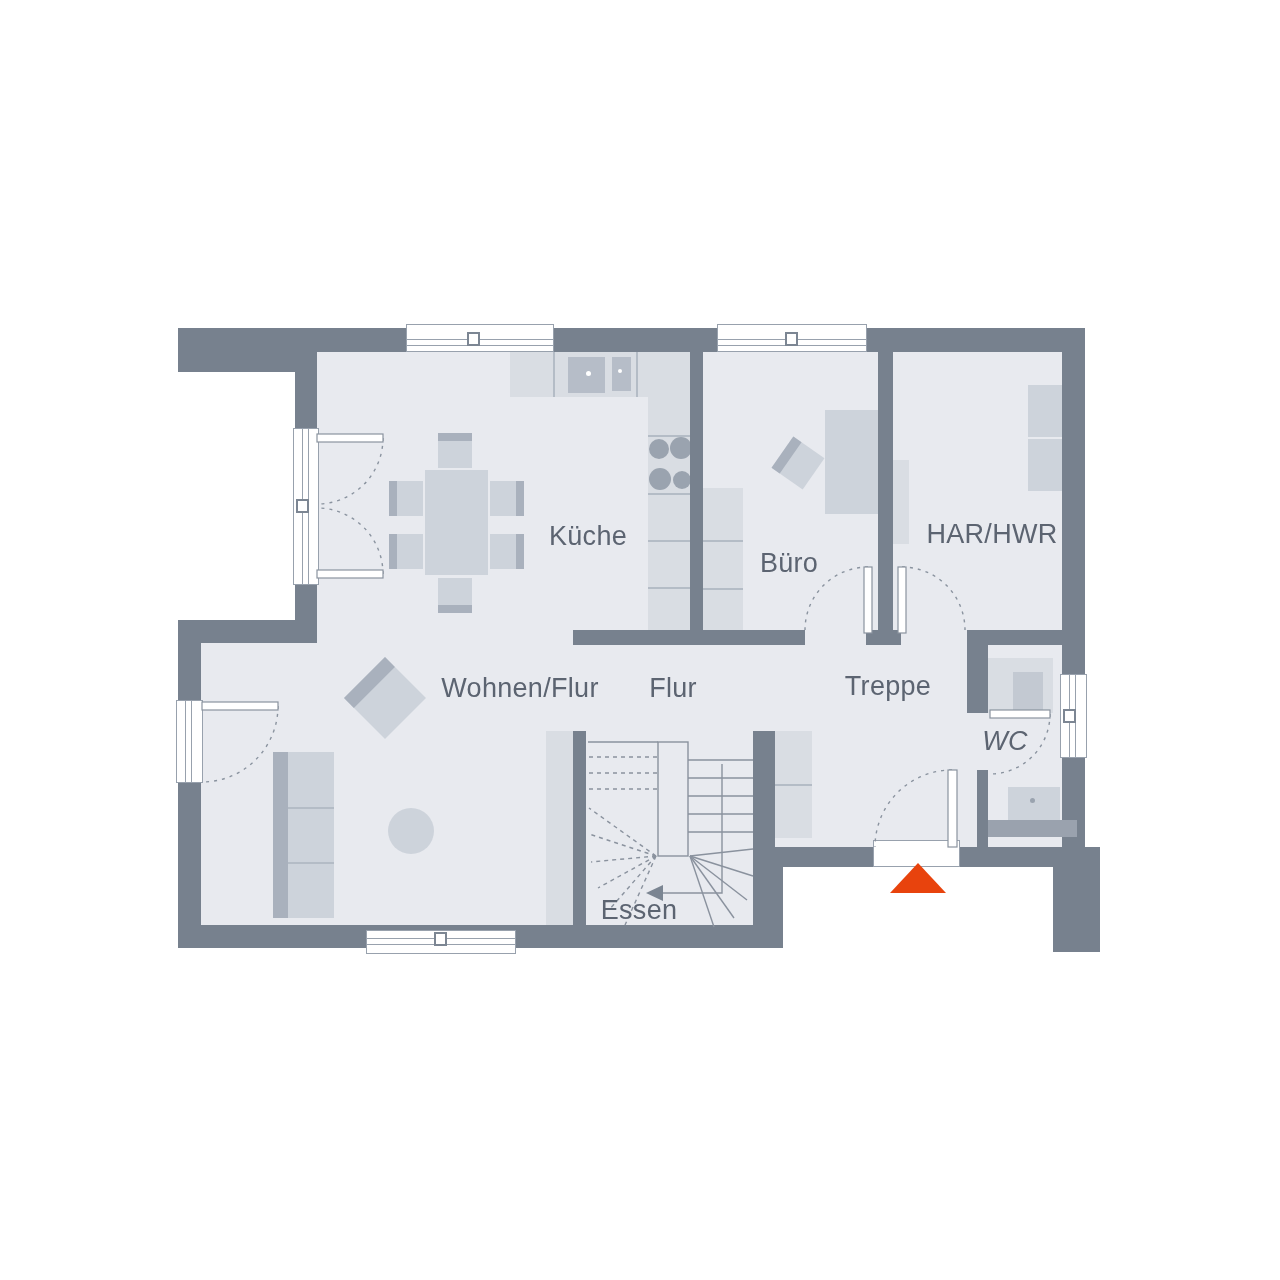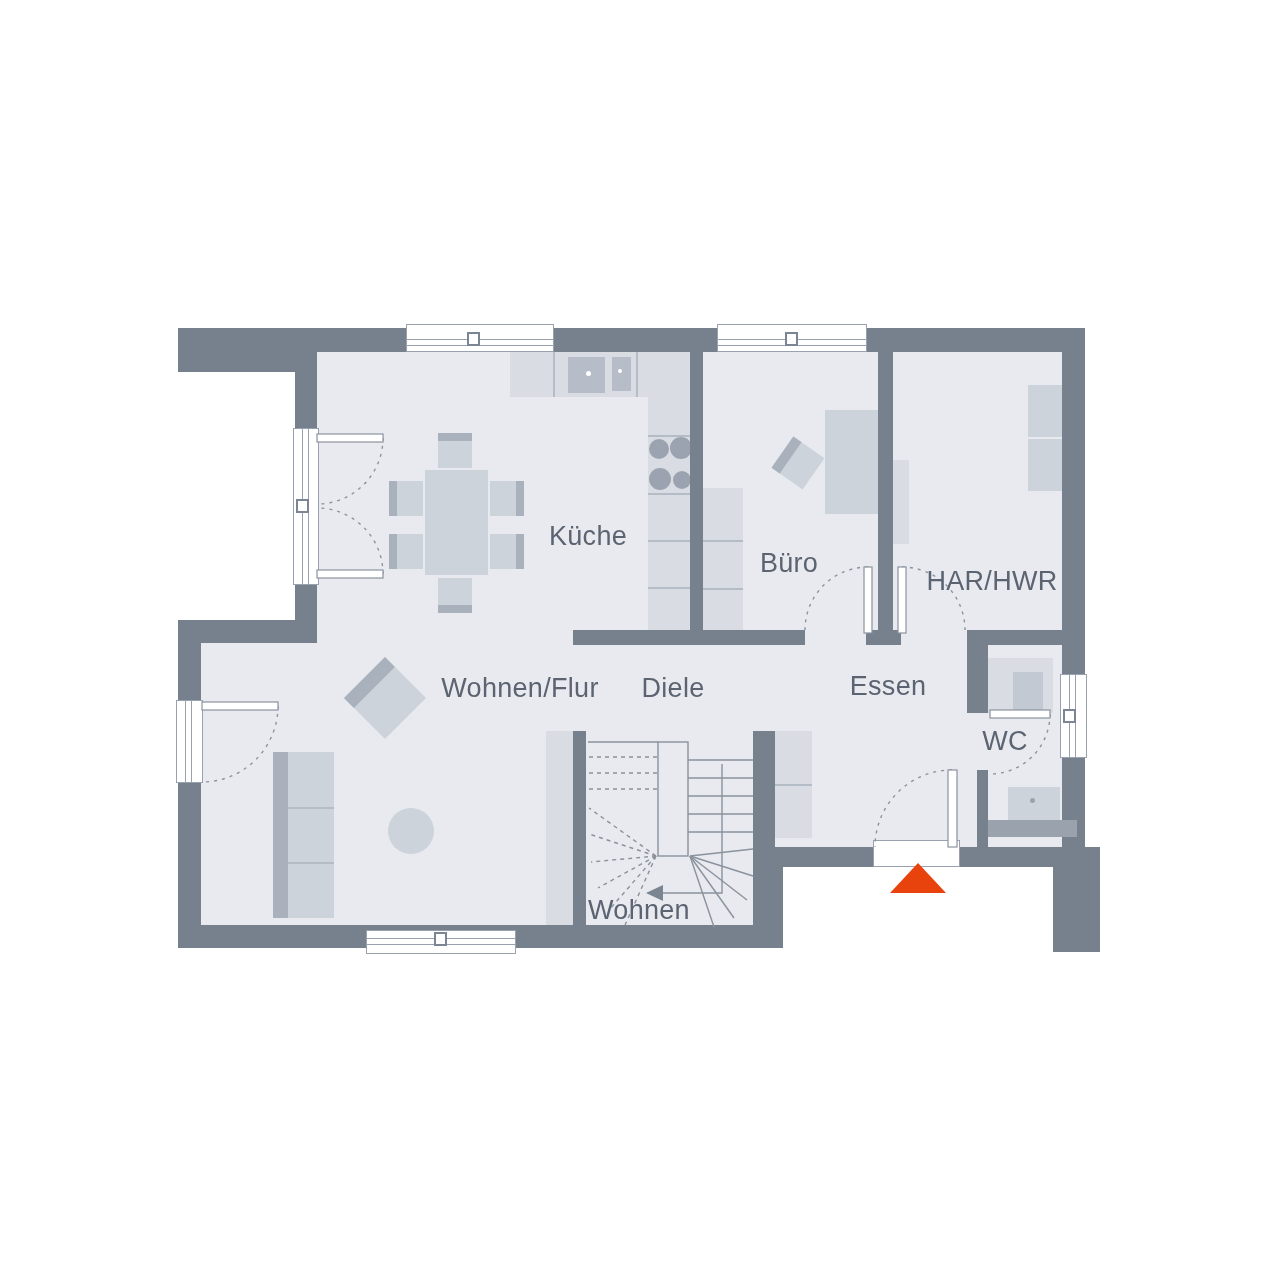--- a/index.html
+++ b/index.html
@@ -203,20 +203,20 @@
       </g>
       <polyline points="722,764 722,893 662,893"></polyline>
     </g>
     <polygon points="646,893 663,885 663,901" fill="#7B8592"></polygon>
 
     <polygon points="918,863 946,893 890,893" fill="#E8430D"></polygon>
   </svg>
 
   <div class="room-label" style="left:588px;top:536px;">Küche</div>
   <div class="room-label" style="left:789px;top:535px;margin-top:28px;">Büro</div>
-  <div class="room-label" style="left:992px;top:534px;margin-top:47px;">HAR/HWR</div>
+  <div class="room-label" style="left:992px;top:534px;">HAR/HWR</div>
   <div class="room-label" style="left:520px;top:688px;">Wohnen/Flur</div>
-  <div class="room-label" style="left:673px;top:688px;">Diele</div>
-  <div class="room-label" style="left:888px;top:686px;">Essen</div>
-  <div class="room-label" style="left:1005px;top:741px;">WC</div>
-  <div class="room-label" style="left:639px;top:910px;">Wohnen</div>
+  <div class="room-label" style="left:673px;top:688px;">Flur</div>
+  <div class="room-label" style="left:888px;top:686px;">Treppe</div>
+  <div class="room-label" style="left:1005px;top:741px;font-style:italic;">WC</div>
+  <div class="room-label" style="left:639px;top:910px;">Essen</div>
 
 </div>
 
 </body></html>

